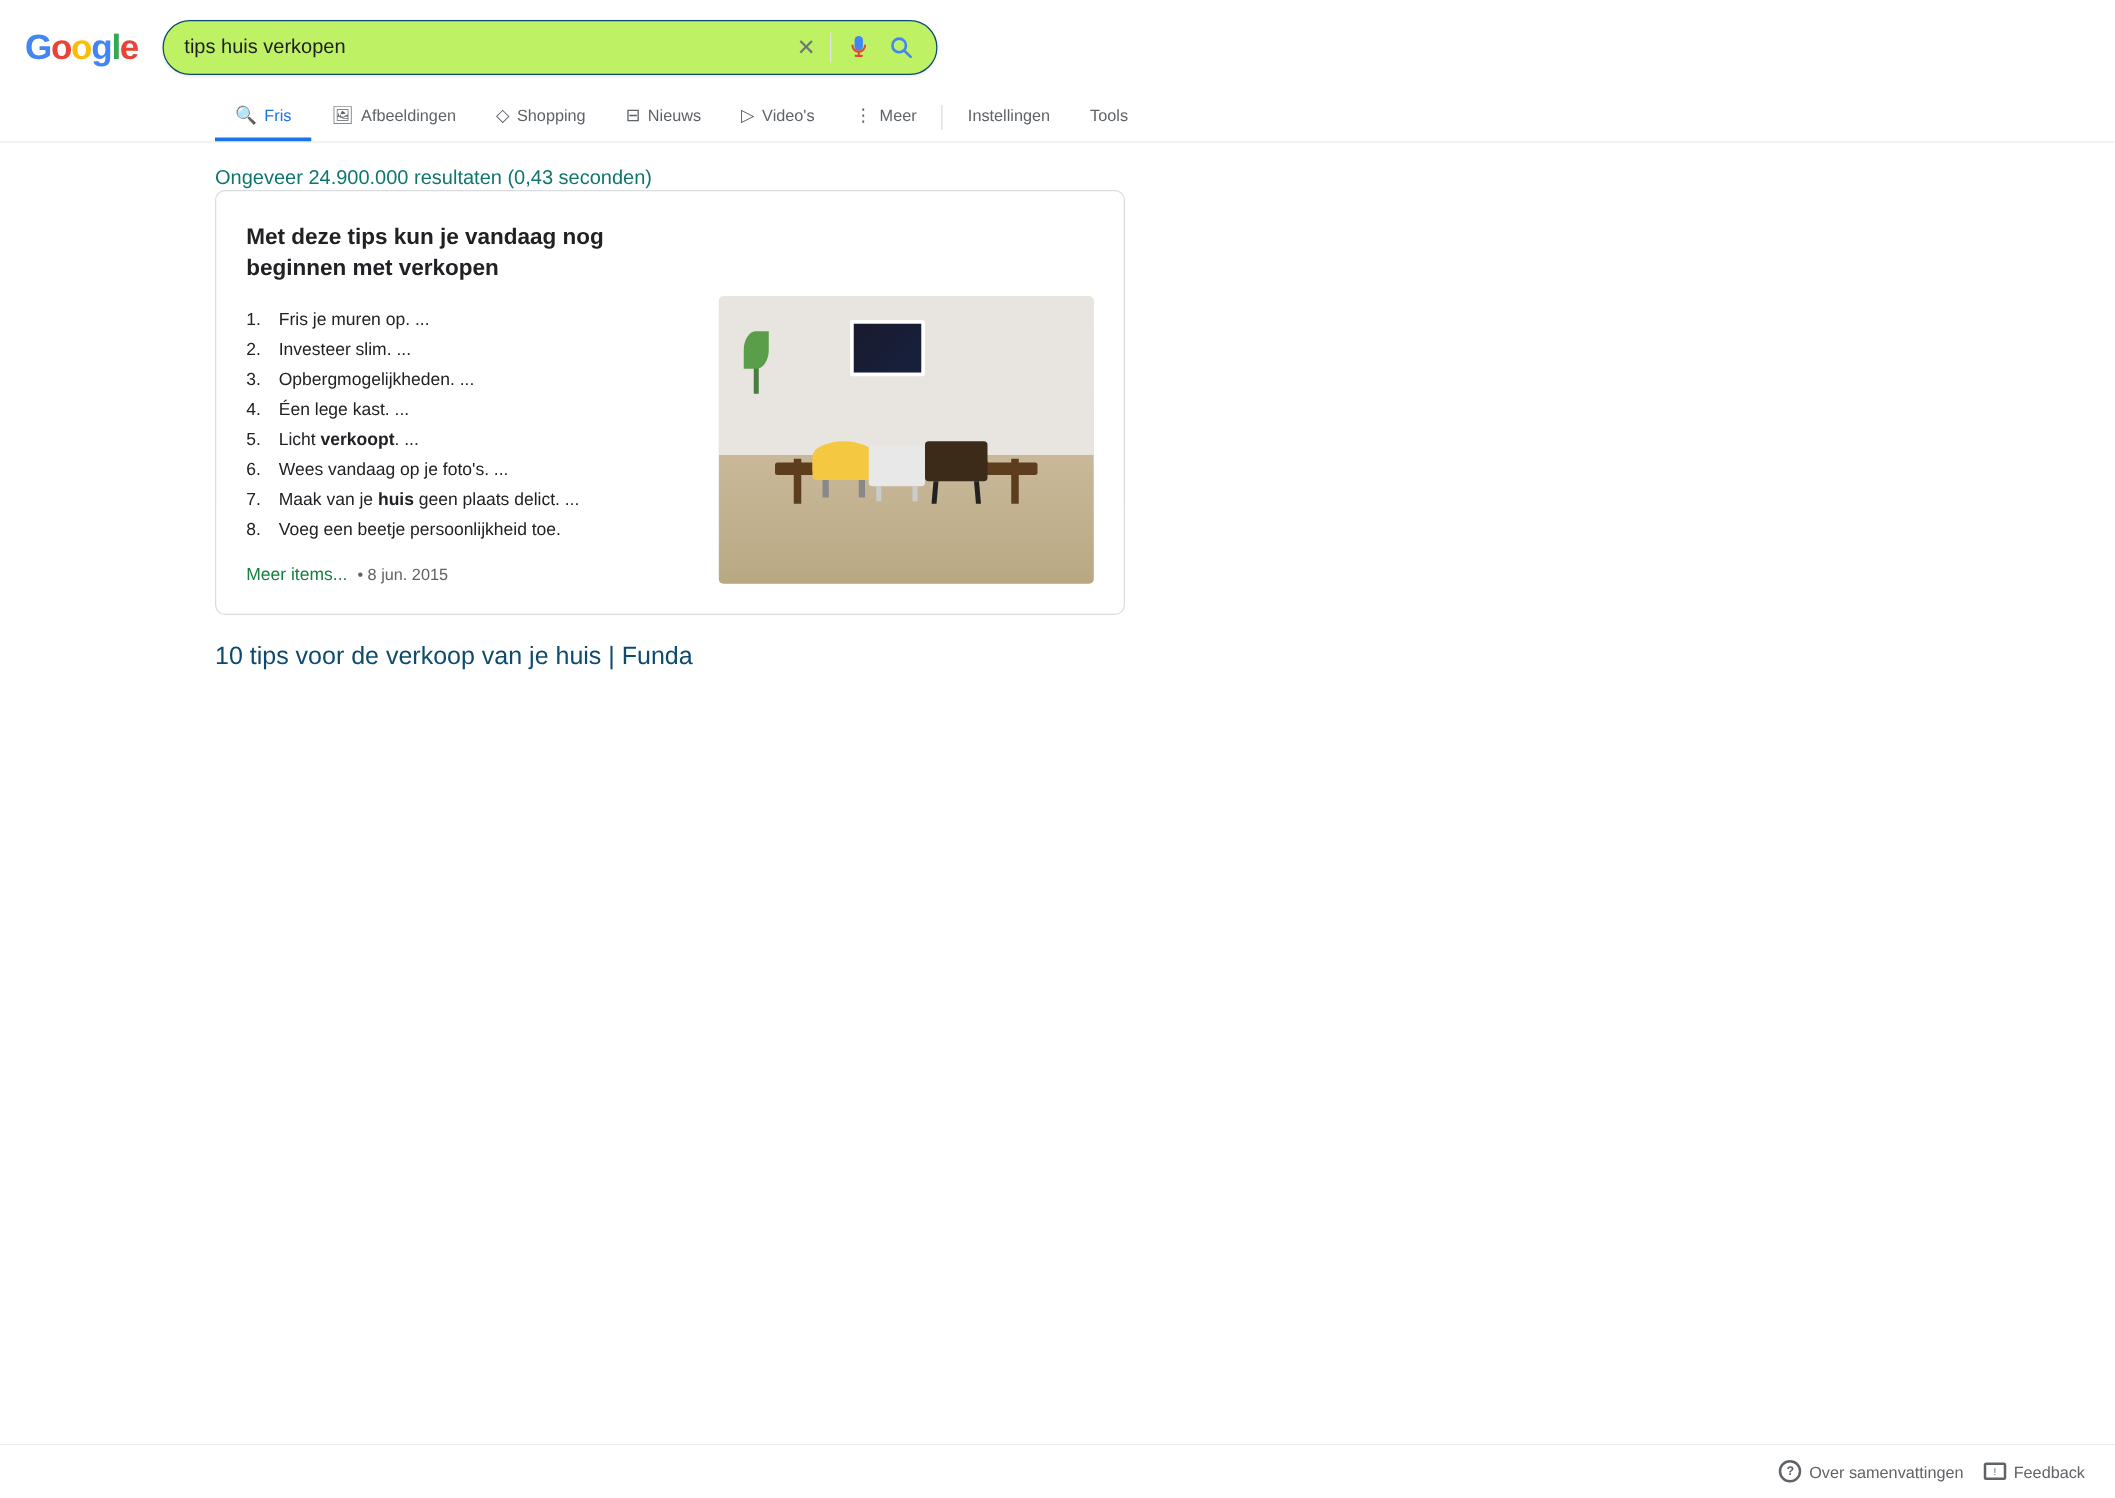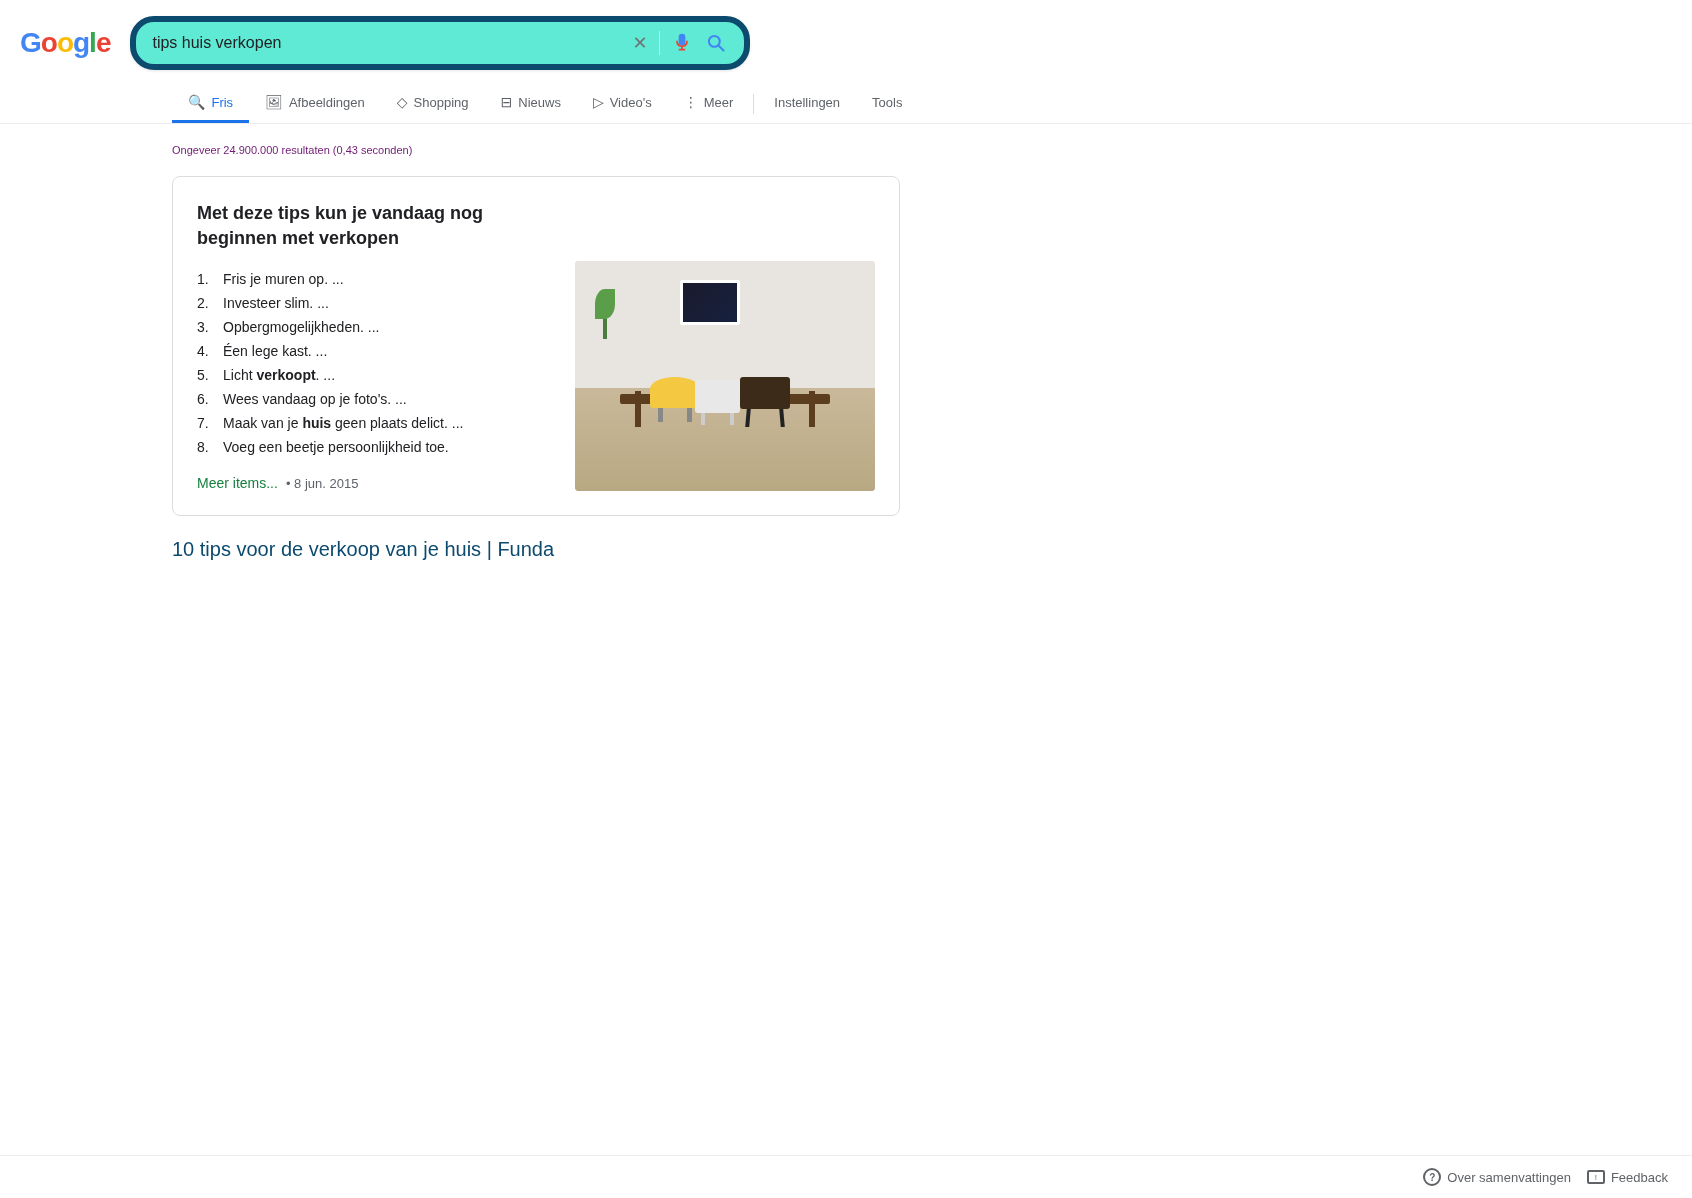--- a/index.html
+++ b/index.html
@@ -26,25 +26,25 @@
       flex-shrink: 0;
     }
     .g-blue { color: #4285F4; }
     .g-red { color: #EA4335; }
     .g-yellow { color: #FBBC05; }
     .g-green { color: #34A853; }
 
     .search-bar-container {
       display: flex;
       align-items: center;
-      border: 6px solid #0c4a6e;
+      border: 1px solid #0c4a6e;
       border-radius: 24px;
       padding: 8px 16px;
       width: 620px;
-      background: #5eead4;
+      background: #bef264;
       box-shadow: 0 1px 3px rgba(0,0,0,0.1);
       gap: 12px;
     }
 
     .search-input {
       flex: 1;
       border: none;
       outline: none;
       font-size: 16px;
       color: #202124;
@@ -127,23 +127,22 @@
       margin: 0 4px;
     }
 
     
     .results-area {
       padding: 20px 0 20px 172px;
       max-width: 900px;
     }
 
     .results-count {
-      font-size: 11px;
-      color: #701a75;
-      margin-bottom: 20px;
+      font-size: 16px;
+      color: #0f766e;
     }
 
     
     .snippet-card {
       border: 1px solid #dadce0;
       border-radius: 8px;
       padding: 24px;
       max-width: 730px;
       margin-bottom: 20px;
     }

